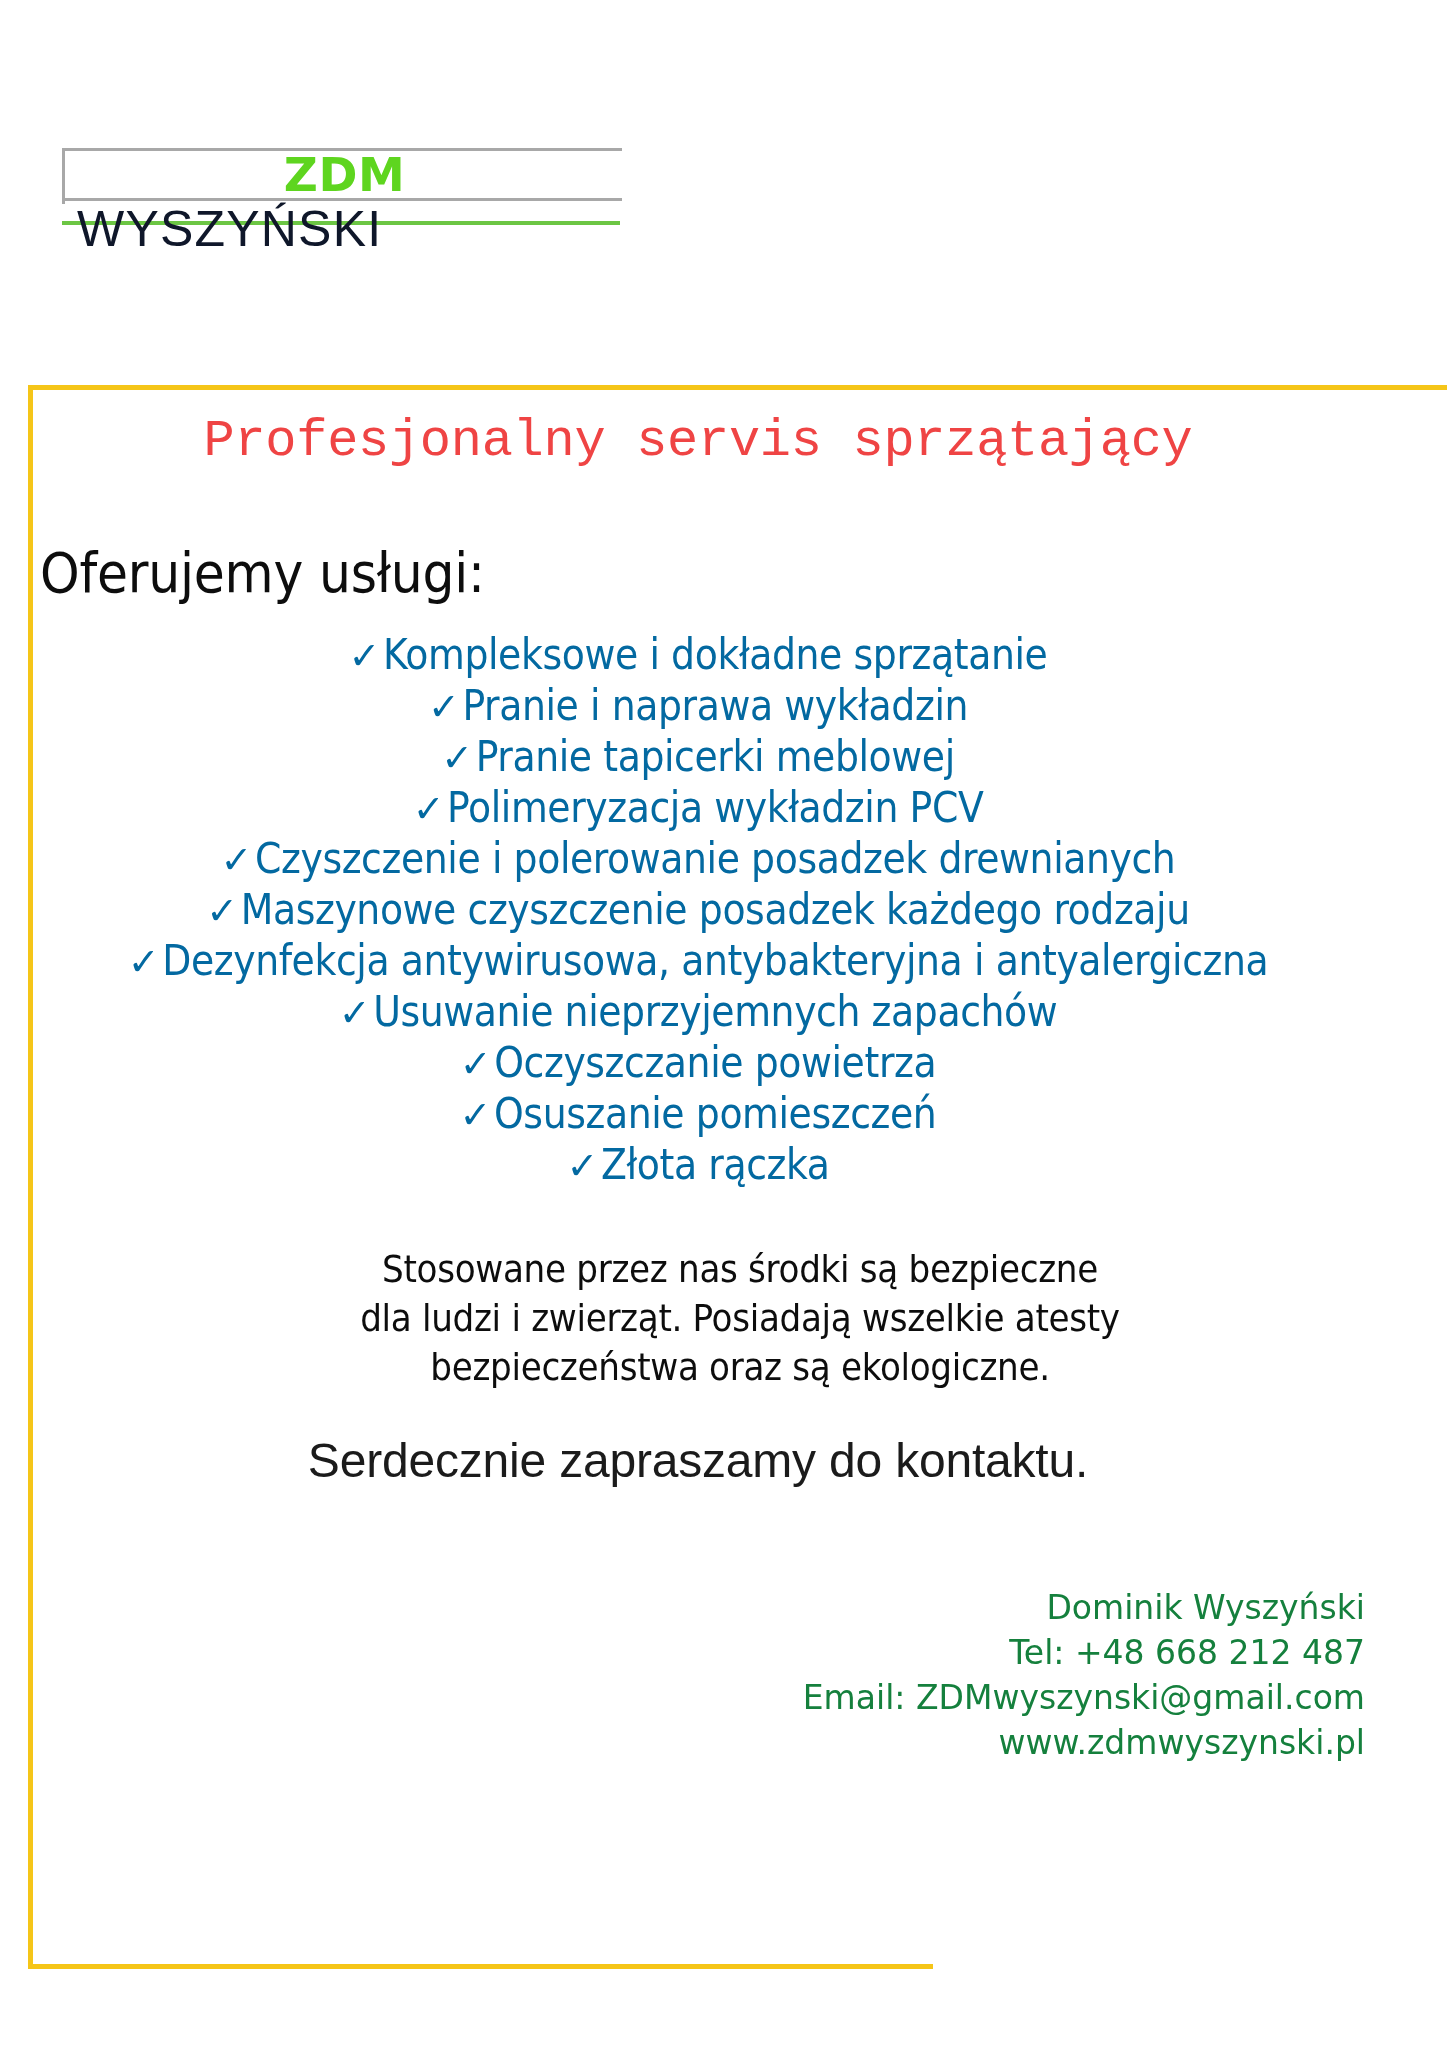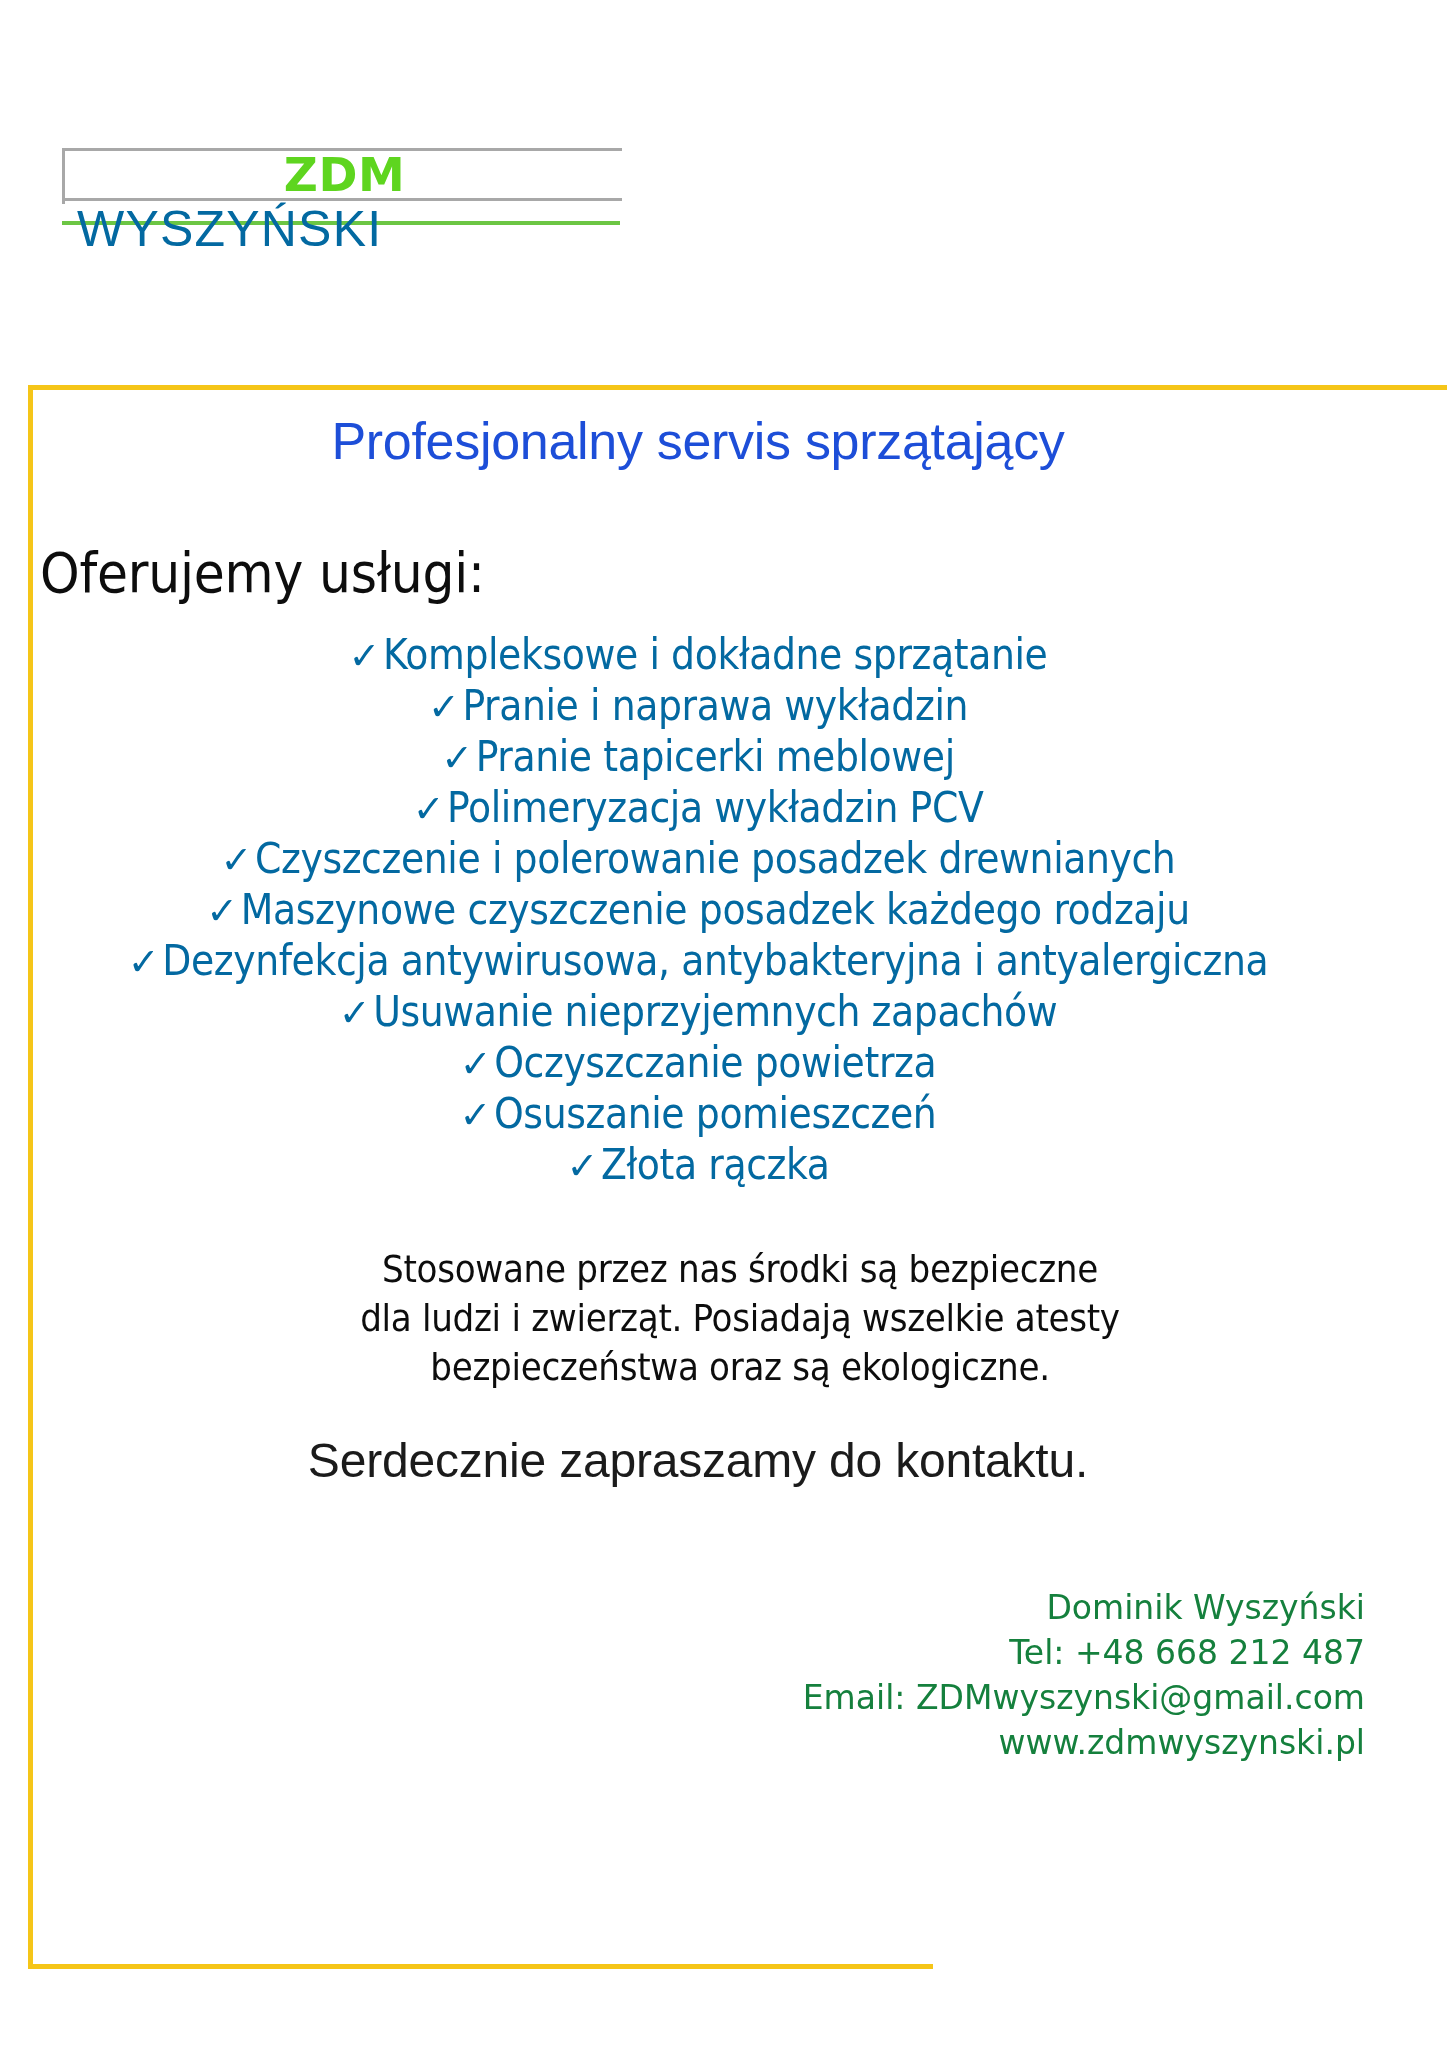--- a/index.html
+++ b/index.html
@@ -56,21 +56,21 @@
     display: flex;
     align-items: center;
     padding-left: 15px;
   }
   .logo-word-text {
     font-family: "Liberation Sans", sans-serif;
     font-weight: 300;
     font-size: 50px;
     line-height: 1;
     letter-spacing: 1.2px;
-    color: #0369a1;
+    color: #0f172a;
     white-space: nowrap;
   }
   .logo-underline {
     margin-top: 9px;
     height: 4px;
     width: 558px;
     background: #6cc644;
   }
 
   
@@ -112,26 +112,26 @@
     height: 1584px;
     box-sizing: border-box;
   }
 
   .headline {
     position: absolute;
     left: 0;
     top: 28px;
     width: 1340px;
     text-align: center;
-    font-family: Liberation Sans, sans-serif;
+    font-family: Liberation Mono, monospace;
     font-weight: 300;
     font-size: 52px;
     line-height: 1.1;
     font-stretch: condensed;
-    color: #1d4ed8;
+    color: #ef4444;
     letter-spacing: -0.3px;
   }
 
   .subhead {
     position: absolute;
     left: 12px;
     top: 157px;
     width: 1340px;
     text-align: left;
     font-family: "DejaVu Sans Condensed", "DejaVu Sans", sans-serif;

